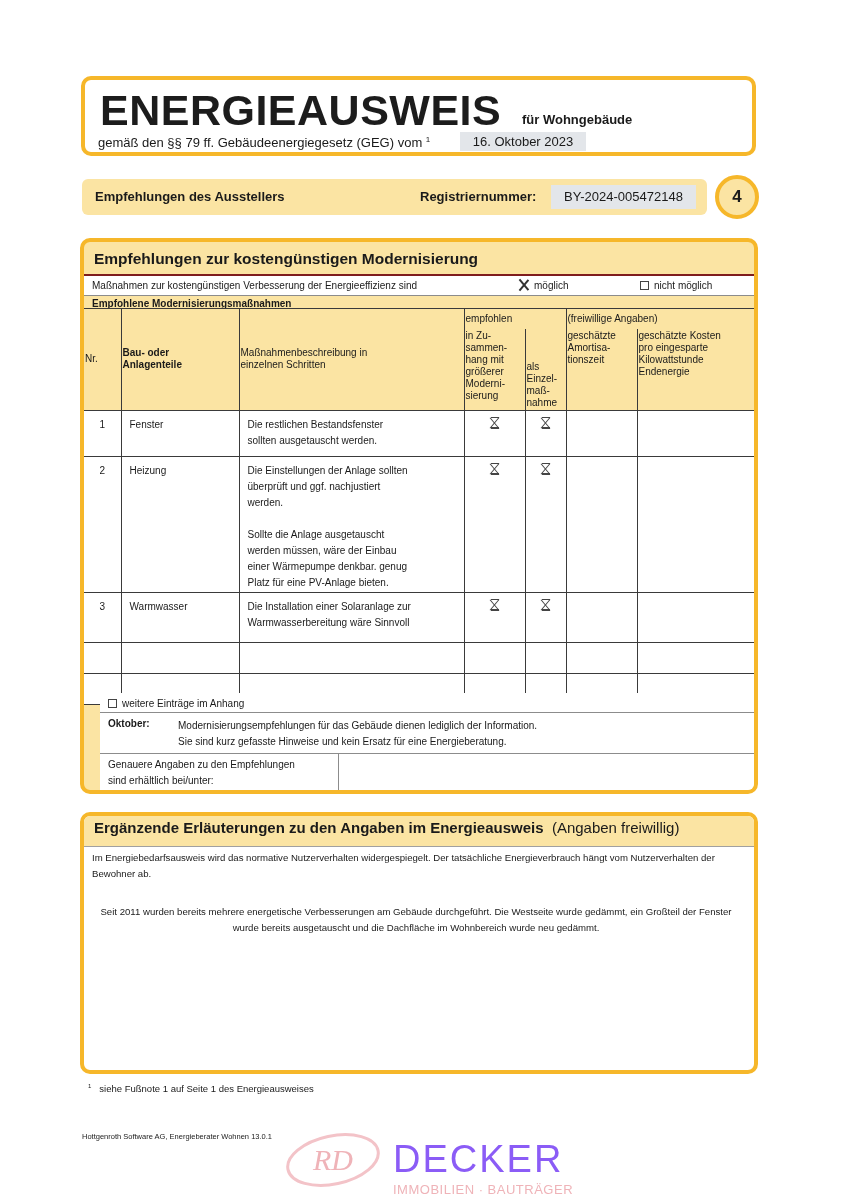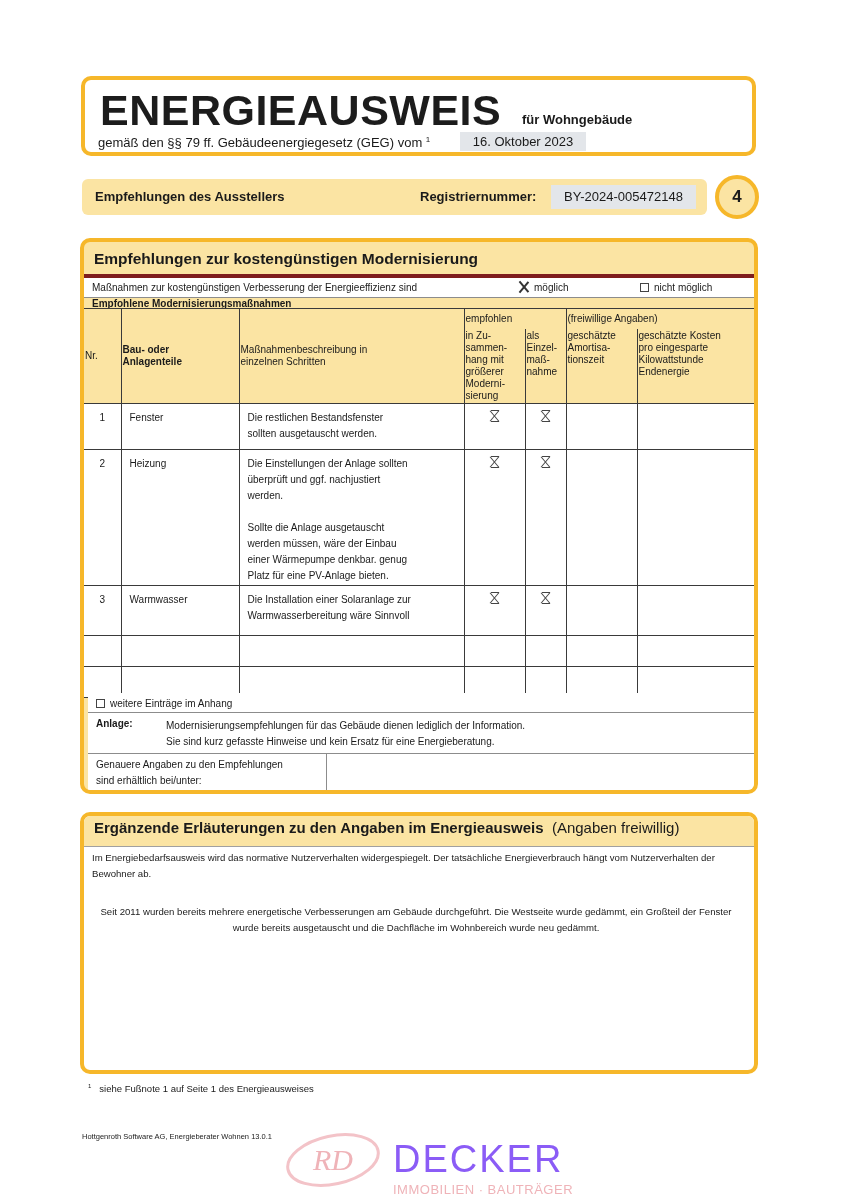--- a/index.html
+++ b/index.html
@@ -24,21 +24,21 @@
   .band-regval { left: 551px; top: 185px; width: 145px; height: 24px; background: #e3e6ea;
                  font-size: 13px; text-align: center; line-height: 24px; }
   .page-circle { left: 715px; top: 175px; width: 44px; height: 44px; box-sizing: border-box;
                  border: 4px solid #f6b72a; border-radius: 50%; background: #fbe4a3;
                  font-weight: bold; font-size: 17px; text-align: center; line-height: 36px; }
 
   
   .sec1 { left: 80px; top: 238px; width: 678px; height: 556px; border: 4px solid #f6b72a;
           border-radius: 10px; box-sizing: border-box; background: #fbe4a3; overflow: hidden; }
   .sec1-title { position: absolute; left: 10px; top: 8px; font-size: 15.5px; font-weight: bold; }
-  .row-white { position: absolute; left: 0; right: 0; background: #fff; border-top: 4px solid #7f1d1d; border-bottom: 1px solid #8c8c8c; }
+  .row-white { position: absolute; left: 0; right: 0; background: #fff; border-top: 2px solid #7f1d1d; border-bottom: 1px solid #8c8c8c; }
   .small { font-size: 10px; }
   .chk { display: inline-block; width: 9px; height: 9px; border: 1px solid #444; box-sizing: border-box; vertical-align: -1px; margin-right: 5px; }
   .xmark { display: inline-block; width: 12px; height: 12px; position: relative; vertical-align: -2px; margin-right: 4px; }
   .xmark::before, .xmark::after { content: ""; position: absolute; left: 5px; top: -1px; width: 1.5px; height: 14px; background: #333; }
   .xmark::before { transform: rotate(40deg); }
   .xmark::after { transform: rotate(-40deg); }
   .xbox { display: inline-block; width: 12px; height: 12px; position: relative; }
   .xbox::before, .xbox::after { content: ""; position: absolute; left: 5px; top: -1px; width: 1.3px; height: 14px; background: #444; }
   .xbox::before { transform: rotate(40deg); }
   .xbox::after { transform: rotate(-40deg); }
@@ -109,21 +109,21 @@
     <tbody>
         <tr style="height:20px;">
       <th rowspan="2" style="vertical-align:middle;border-left:none;">Nr.</th>
       <th rowspan="2" style="vertical-align:middle;font-weight:bold;"><span style="display:inline-block;width:70px;">Bau- oder Anlagenteile</span></th>
       <th rowspan="2" style="vertical-align:middle;"><span style="display:inline-block;width:130px;">Maßnahmenbeschreibung in einzelnen Schritten</span></th>
       <th colspan="2" style="border-bottom:none;vertical-align:middle;">empfohlen</th>
       <th colspan="2" style="border-bottom:none;vertical-align:middle;">(freiwillige Angaben)</th>
     </tr>
     <tr style="height:75px;">
       <th style="border-top:none;"><span style="display:inline-block;width:42px;">in Zu-sammen-hang mit größerer Moderni-sierung</span></th>
-      <th style="border-top:none;"><span style="display:inline-block;width:34px;">als Einzel-maß-nahme</span></th>
+      <th style="border-top:none;"><span style="display:inline-block;width:34px;margin-top:31px;">als Einzel-maß-nahme</span></th>
       <th style="border-top:none;"><span style="display:inline-block;width:52px;">geschätzte Amortisa-tionszeit</span></th>
       <th style="border-top:none;"><span style="display:inline-block;width:94px;">geschätzte Kosten pro eingesparte Kilowattstunde Endenergie</span></th>
     </tr>
     <tr style="height:46px;">
       <td class="c-center">1</td>
       <td class="pad">Fenster</td>
       <td class="pad" style="padding-right:50px;">Die restlichen Bestandsfenster sollten ausgetauscht werden.</td>
       <td class="c-center"><span class="xbox"><span class="t"></span><span class="b"></span></span></td>
       <td class="c-center"><span class="xbox"><span class="t"></span><span class="b"></span></span></td>
       <td></td>
@@ -165,24 +165,24 @@
           <td></td>
           <td></td>
           <td></td>
           <td></td>
           <td></td>
           <td></td>
     </tr>
   </tbody>
     </table>
 
-  <div style="position:absolute;left:4px;right:0;top:451px;height:102px;background:#fff;">
+  <div style="position:absolute;left:16px;right:0;top:451px;height:102px;background:#fff;">
     <div class="small" style="position:absolute;left:8px;top:5px;"><span class="chk"></span><span>weitere Einträge im Anhang</span></div>
     <div style="position:absolute;left:0;right:0;top:19px;border-top:1px solid #8c8c8c;"></div>
-    <div class="small" style="position:absolute;left:8px;top:25px;font-weight:bold;">Anlage:</div>
+    <div class="small" style="position:absolute;left:8px;top:25px;font-weight:bold;">Oktober:</div>
     <div class="small" style="position:absolute;left:78px;top:25px;line-height:16px;">
         <div>Modernisierungsempfehlungen für das Gebäude dienen lediglich der Information.</div>
         <div>Sie sind kurz gefasste Hinweise und kein Ersatz für eine Energieberatung.</div>
       </div>
     <div style="position:absolute;left:0;right:0;top:60px;border-top:1px solid #8c8c8c;"></div>
     <div class="small" style="position:absolute;left:8px;top:64px;line-height:16px;">
         <div>Genauere Angaben zu den Empfehlungen</div>
         <div>sind erhältlich bei/unter:</div>
       </div>
     <div style="position:absolute;left:238px;top:60px;bottom:0;border-left:1px solid #8c8c8c;"></div>

